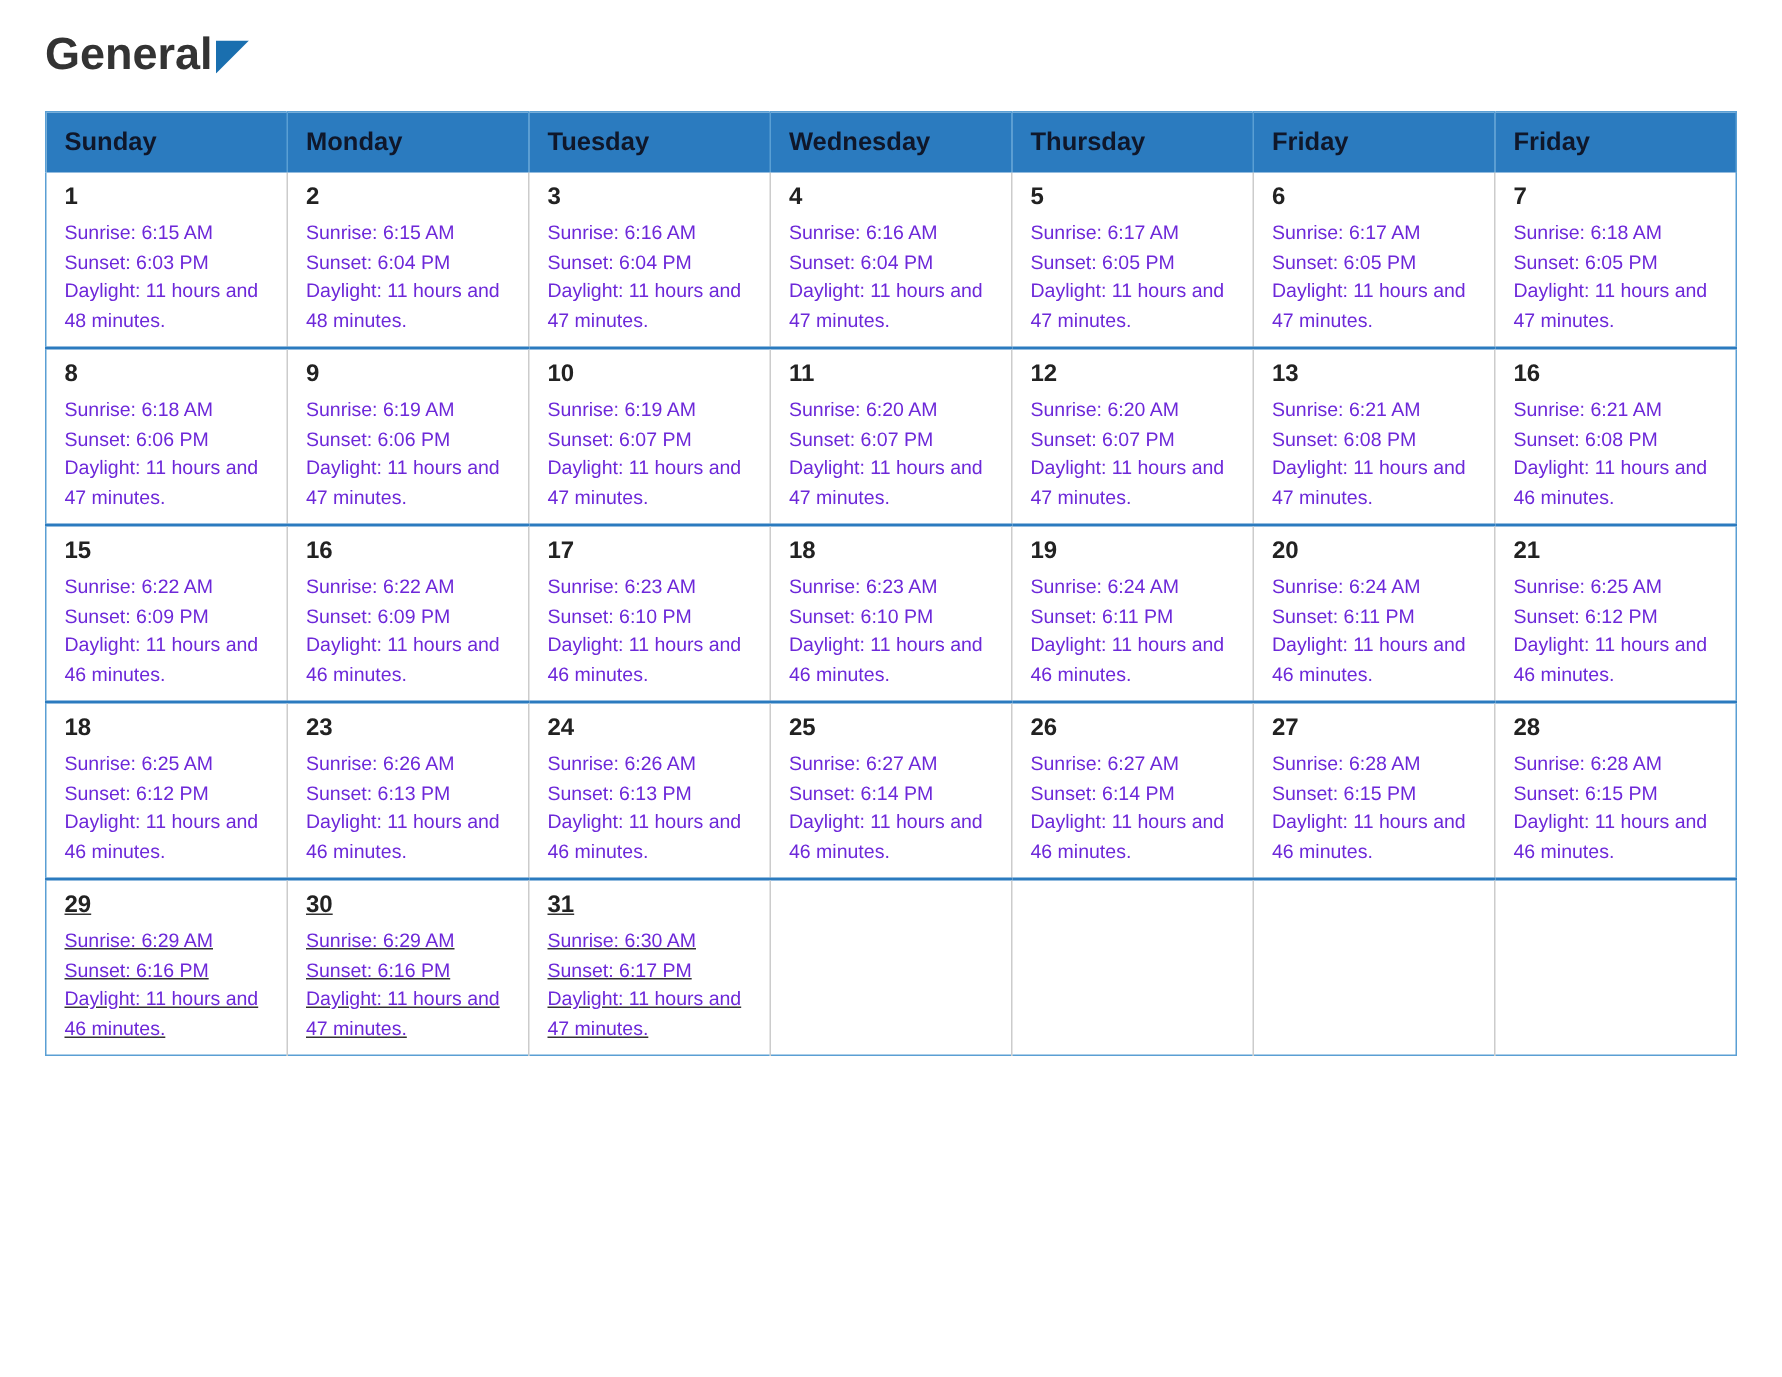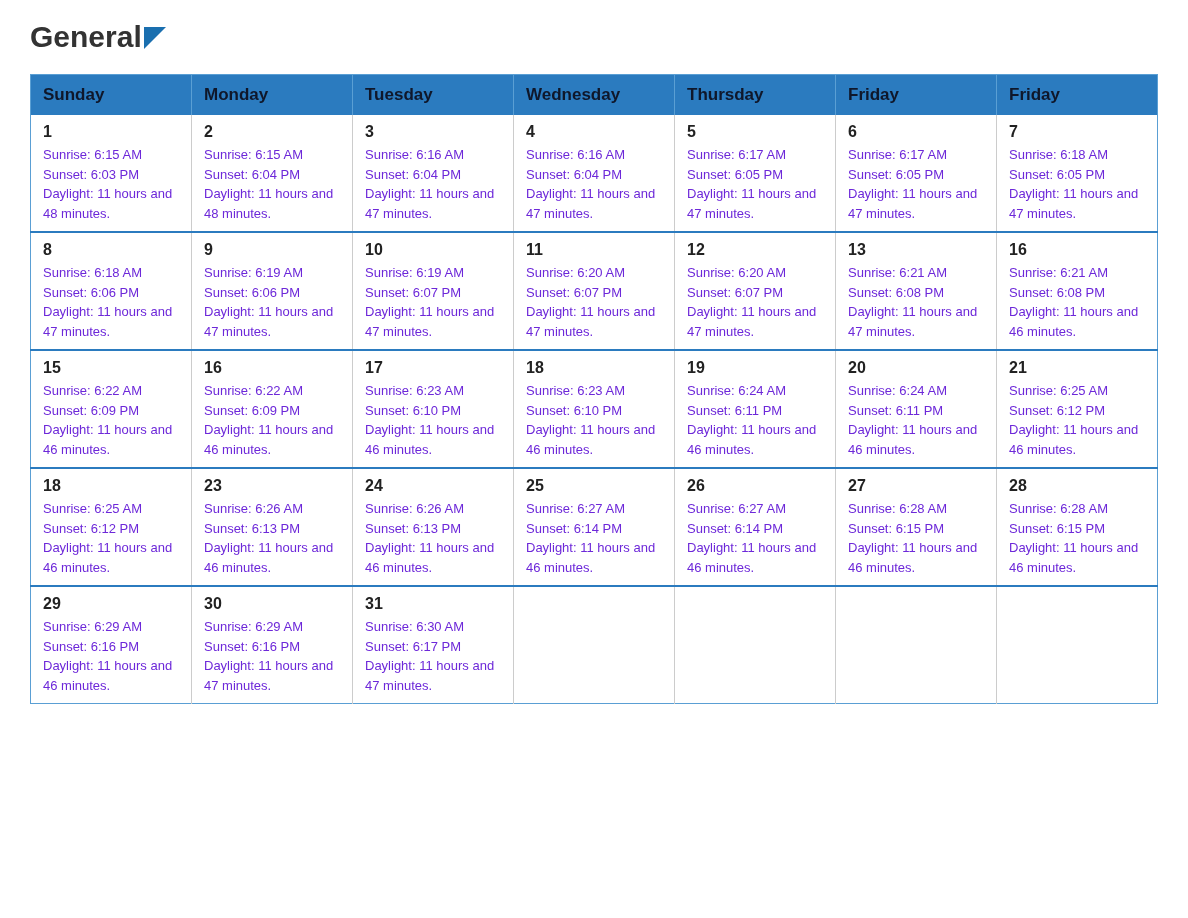--- a/index.html
+++ b/index.html
@@ -55,20 +55,21 @@
       font-size: 13.5px;
       color: #333;
       width: calc(100% / 7);
       min-height: 100px;
     }
     .calendar tbody tr td:last-child {
       border-right: none;
     }
     .calendar tbody tr:last-child td {
       border-bottom: none;
+      text-decoration: underline;
     }
     .day-number {
       font-size: 16px;
       font-weight: bold;
       color: #222;
       display: block;
       margin-bottom: 4px;
     }
     .day-info {
       font-size: 13px;

